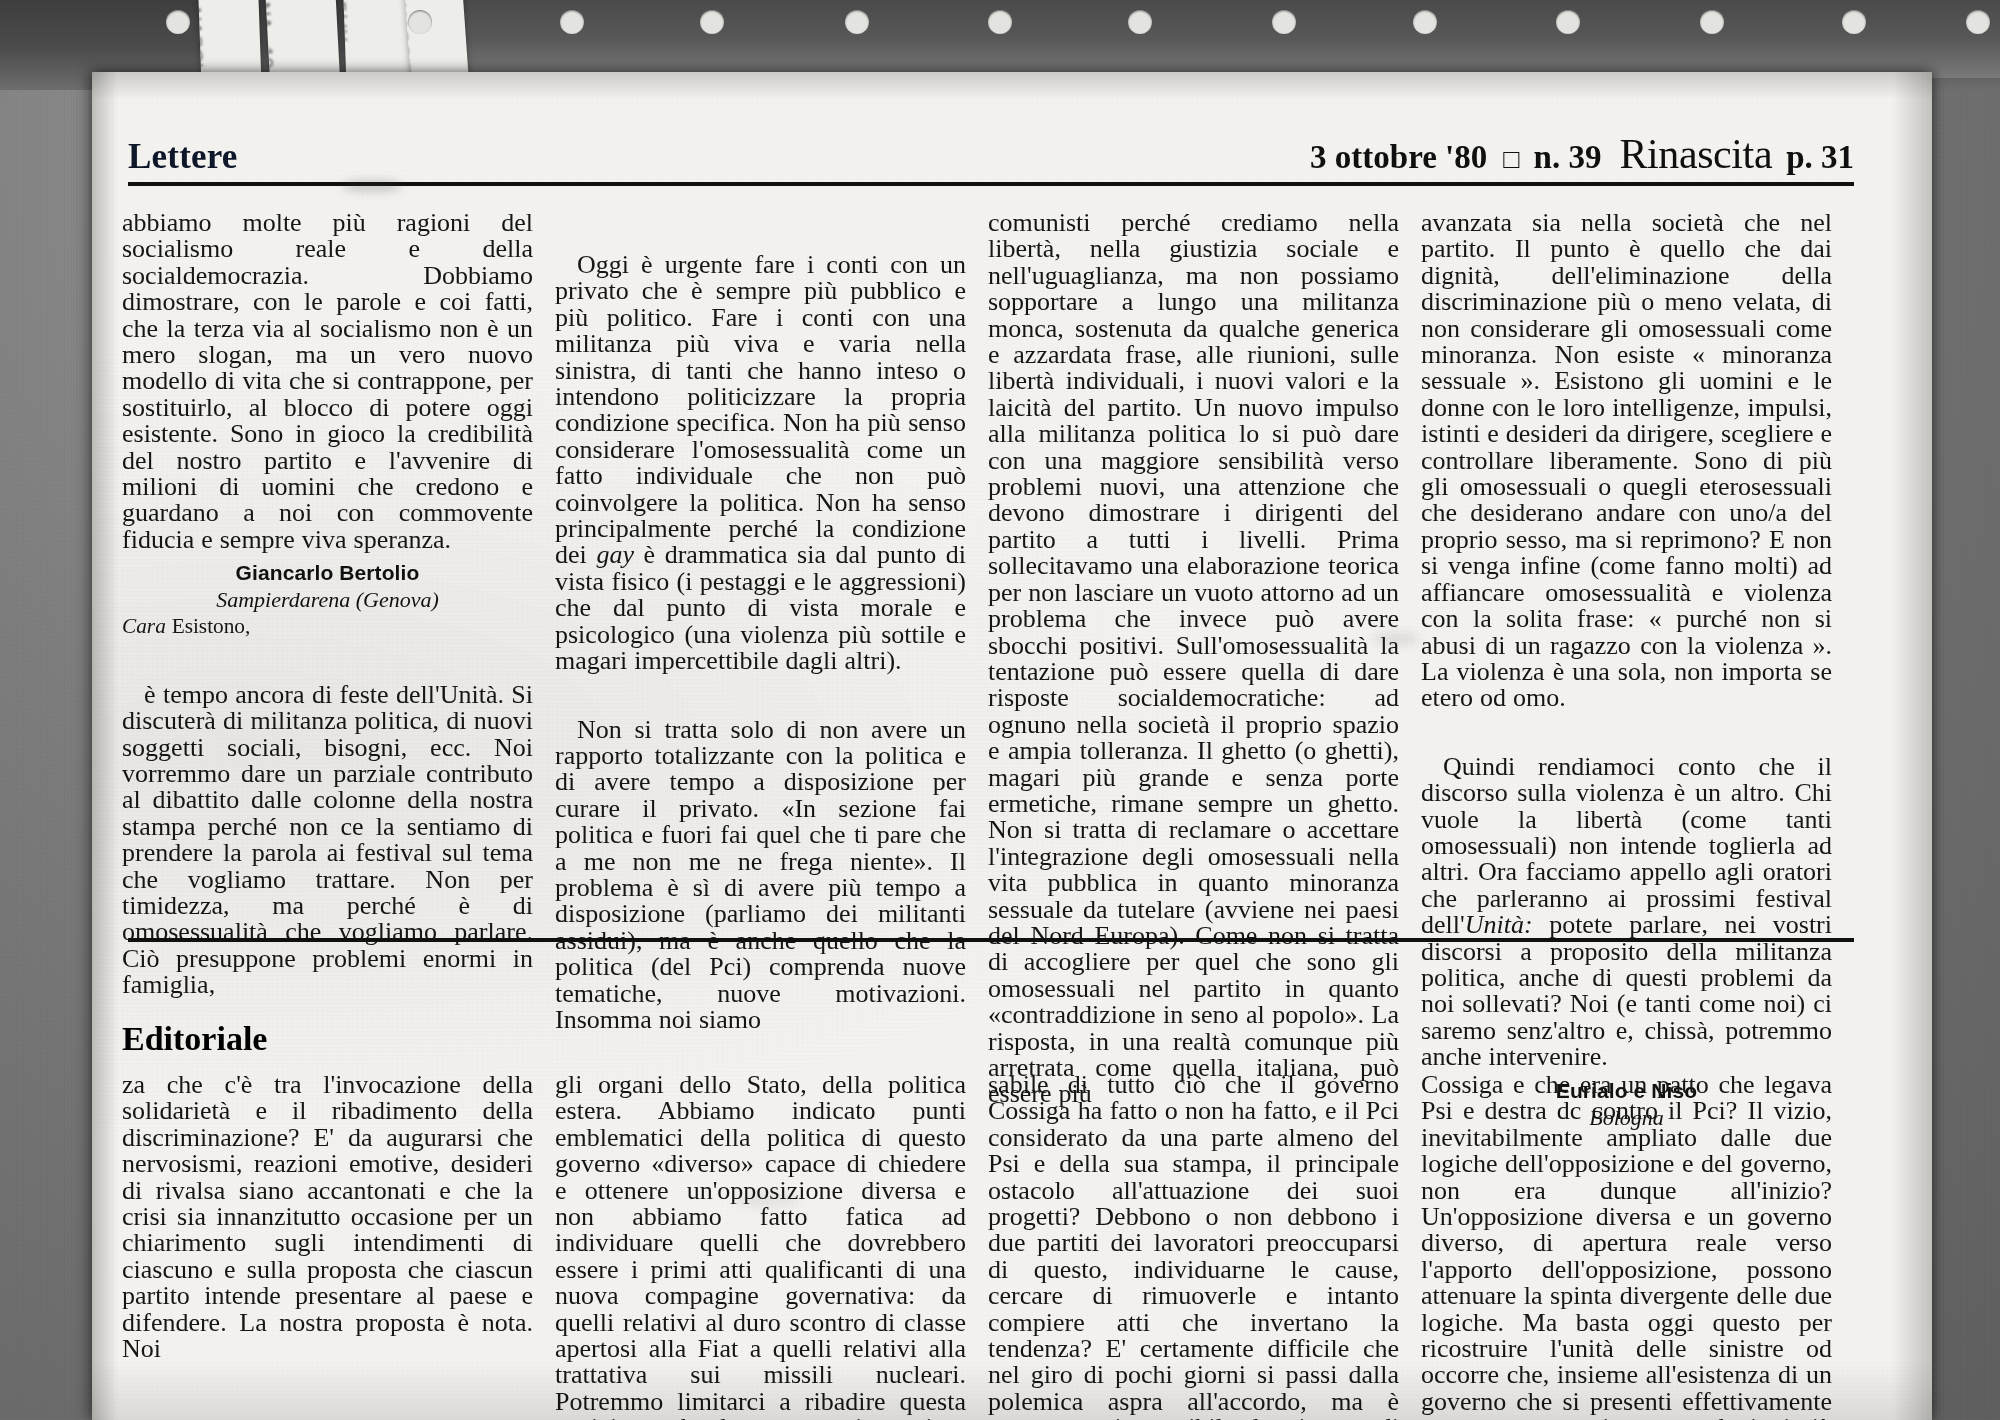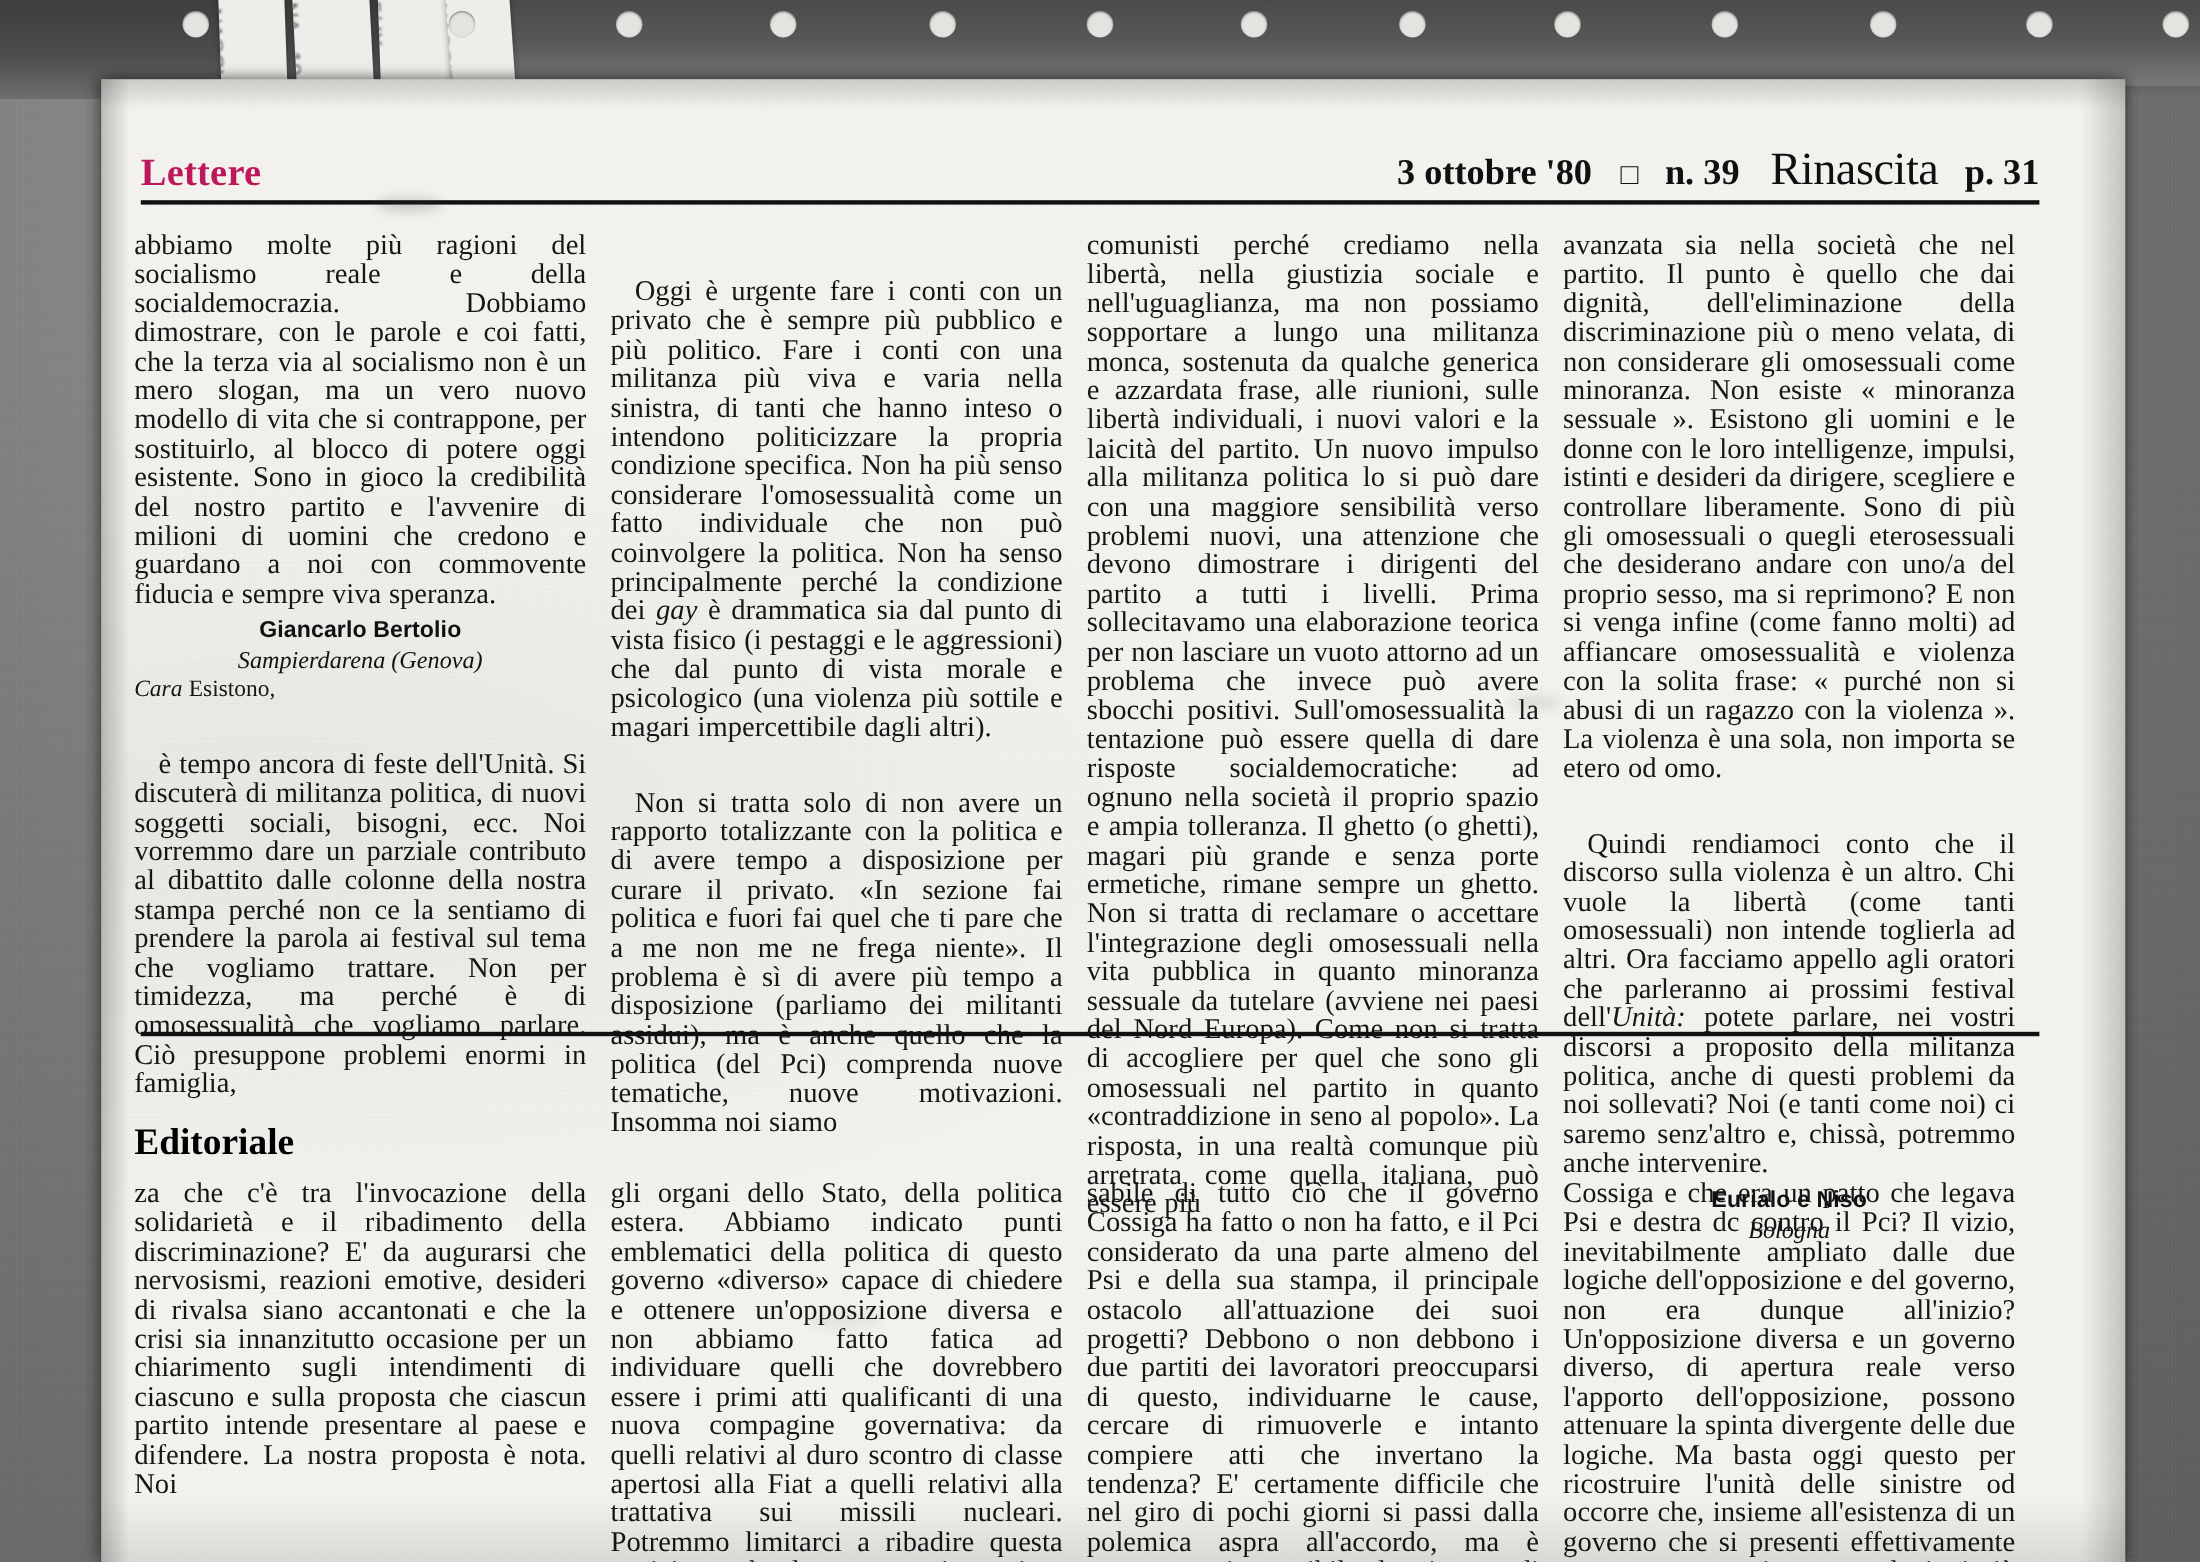--- a/index.html
+++ b/index.html
@@ -105,28 +105,28 @@
     width: 1726px; height: 58px;
     display: flex;
     align-items: flex-end;
     justify-content: space-between;
   }
   #section-label {
     font-family: "Liberation Serif", serif;
     font-weight: bold;
     font-size: 35px;
     letter-spacing: .2px;
-    color: #be185d;
+    color: #0f172a;
     line-height: 1;
     padding-bottom: 4px;
   }
   #masthead-right {
     display: flex;
     align-items: baseline;
-    gap: 12px;
+    gap: 2px;
     color: #101010;
     line-height: 1;
     padding-bottom: 3px;
   }
   #issue-date { font-weight: bold; font-size: 33px; }
   #issue-sep {
     font-size: 27px;
     margin: 0 12px 0 14px;
     letter-spacing: 0;
   }

